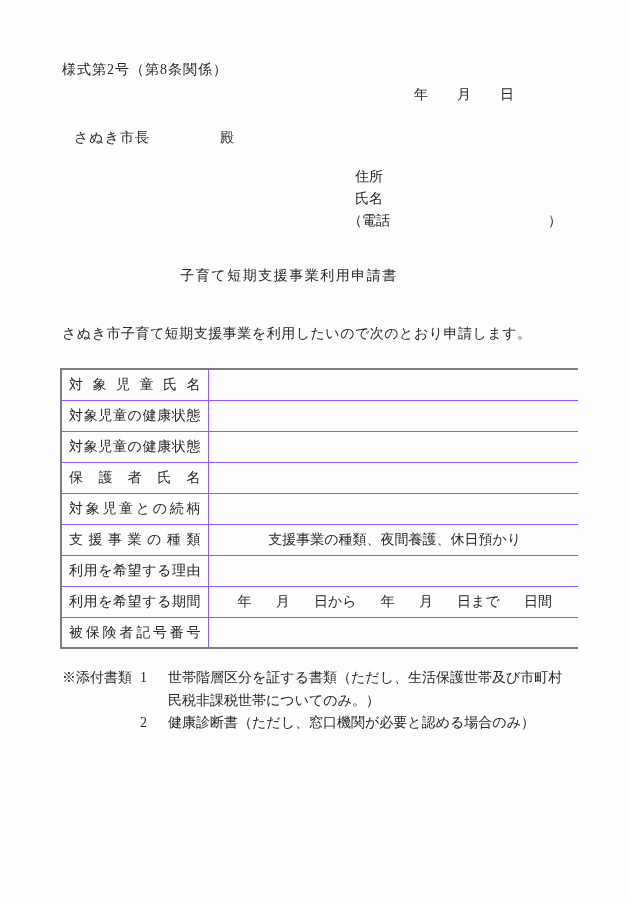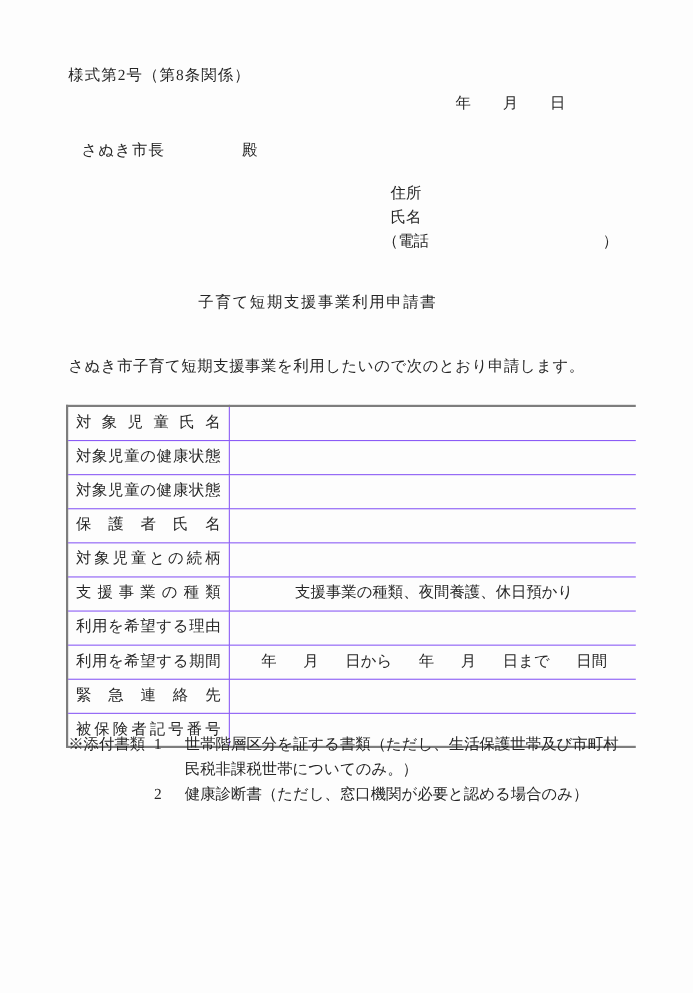--- a/index.html
+++ b/index.html
@@ -180,24 +180,20 @@
           <div class="period-flex">
             <span>年</span>
             <span>月</span>
             <span>日から</span>
             <span>年</span>
             <span>月</span>
             <span>日まで</span>
             <span>日間</span>
           </div>
         </td>
-      </tr>
-      <tr>
-        <td class="c-label">緊急連絡先</td>
-        <td class="c-value"></td>
       </tr>
       <tr>
         <td class="c-label">被保険者記号番号</td>
         <td class="c-value"></td>
       </tr>
     </tbody>
   </table>
 
   <div class="notes">
     <div class="notes-marker">※添付書類</div>

